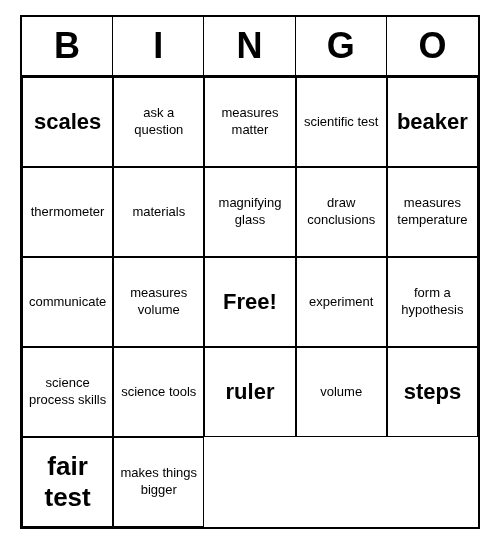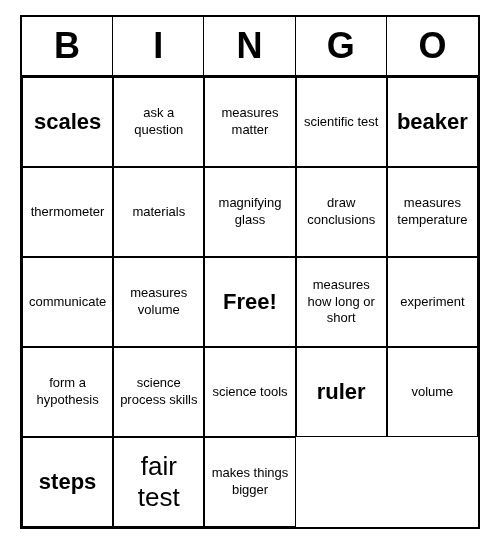--- a/index.html
+++ b/index.html
@@ -51,21 +51,21 @@
     .bingo-cell.free {
       font-size: 22px;
       font-weight: bold;
     }
     .bingo-cell.large-text {
       font-size: 22px;
       font-weight: bold;
     }
     .bingo-cell.fair-test {
       font-size: 26px;
-      font-weight: normal;
+      font-weight: bold;
       line-height: 1.2;
     }
   </style>
 </head>
 <body>
 
 <div class="bingo-card">
   <div class="bingo-header">
   <div class="bingo-header-cell">B</div>
       <div class="bingo-header-cell">I</div>
@@ -80,21 +80,20 @@
       <div class="bingo-cell">scientific test</div>
       <div class="bingo-cell large-text">beaker</div>
       <div class="bingo-cell">thermometer</div>
       <div class="bingo-cell">materials</div>
       <div class="bingo-cell">magnifying glass</div>
       <div class="bingo-cell">draw conclusions</div>
       <div class="bingo-cell">measures temperature</div>
       <div class="bingo-cell">communicate</div>
       <div class="bingo-cell">measures volume</div>
       <div class="bingo-cell free">Free!</div>
-      <div class="bingo-cell">measures how long or short</div>
       <div class="bingo-cell">experiment</div>
       <div class="bingo-cell">form a hypothesis</div>
       <div class="bingo-cell">science process skills</div>
       <div class="bingo-cell">science tools</div>
       <div class="bingo-cell large-text">ruler</div>
       <div class="bingo-cell">volume</div>
       <div class="bingo-cell large-text">steps</div>
       <div class="bingo-cell fair-test">fair test</div>
       <div class="bingo-cell">makes things bigger</div>
     </div>

